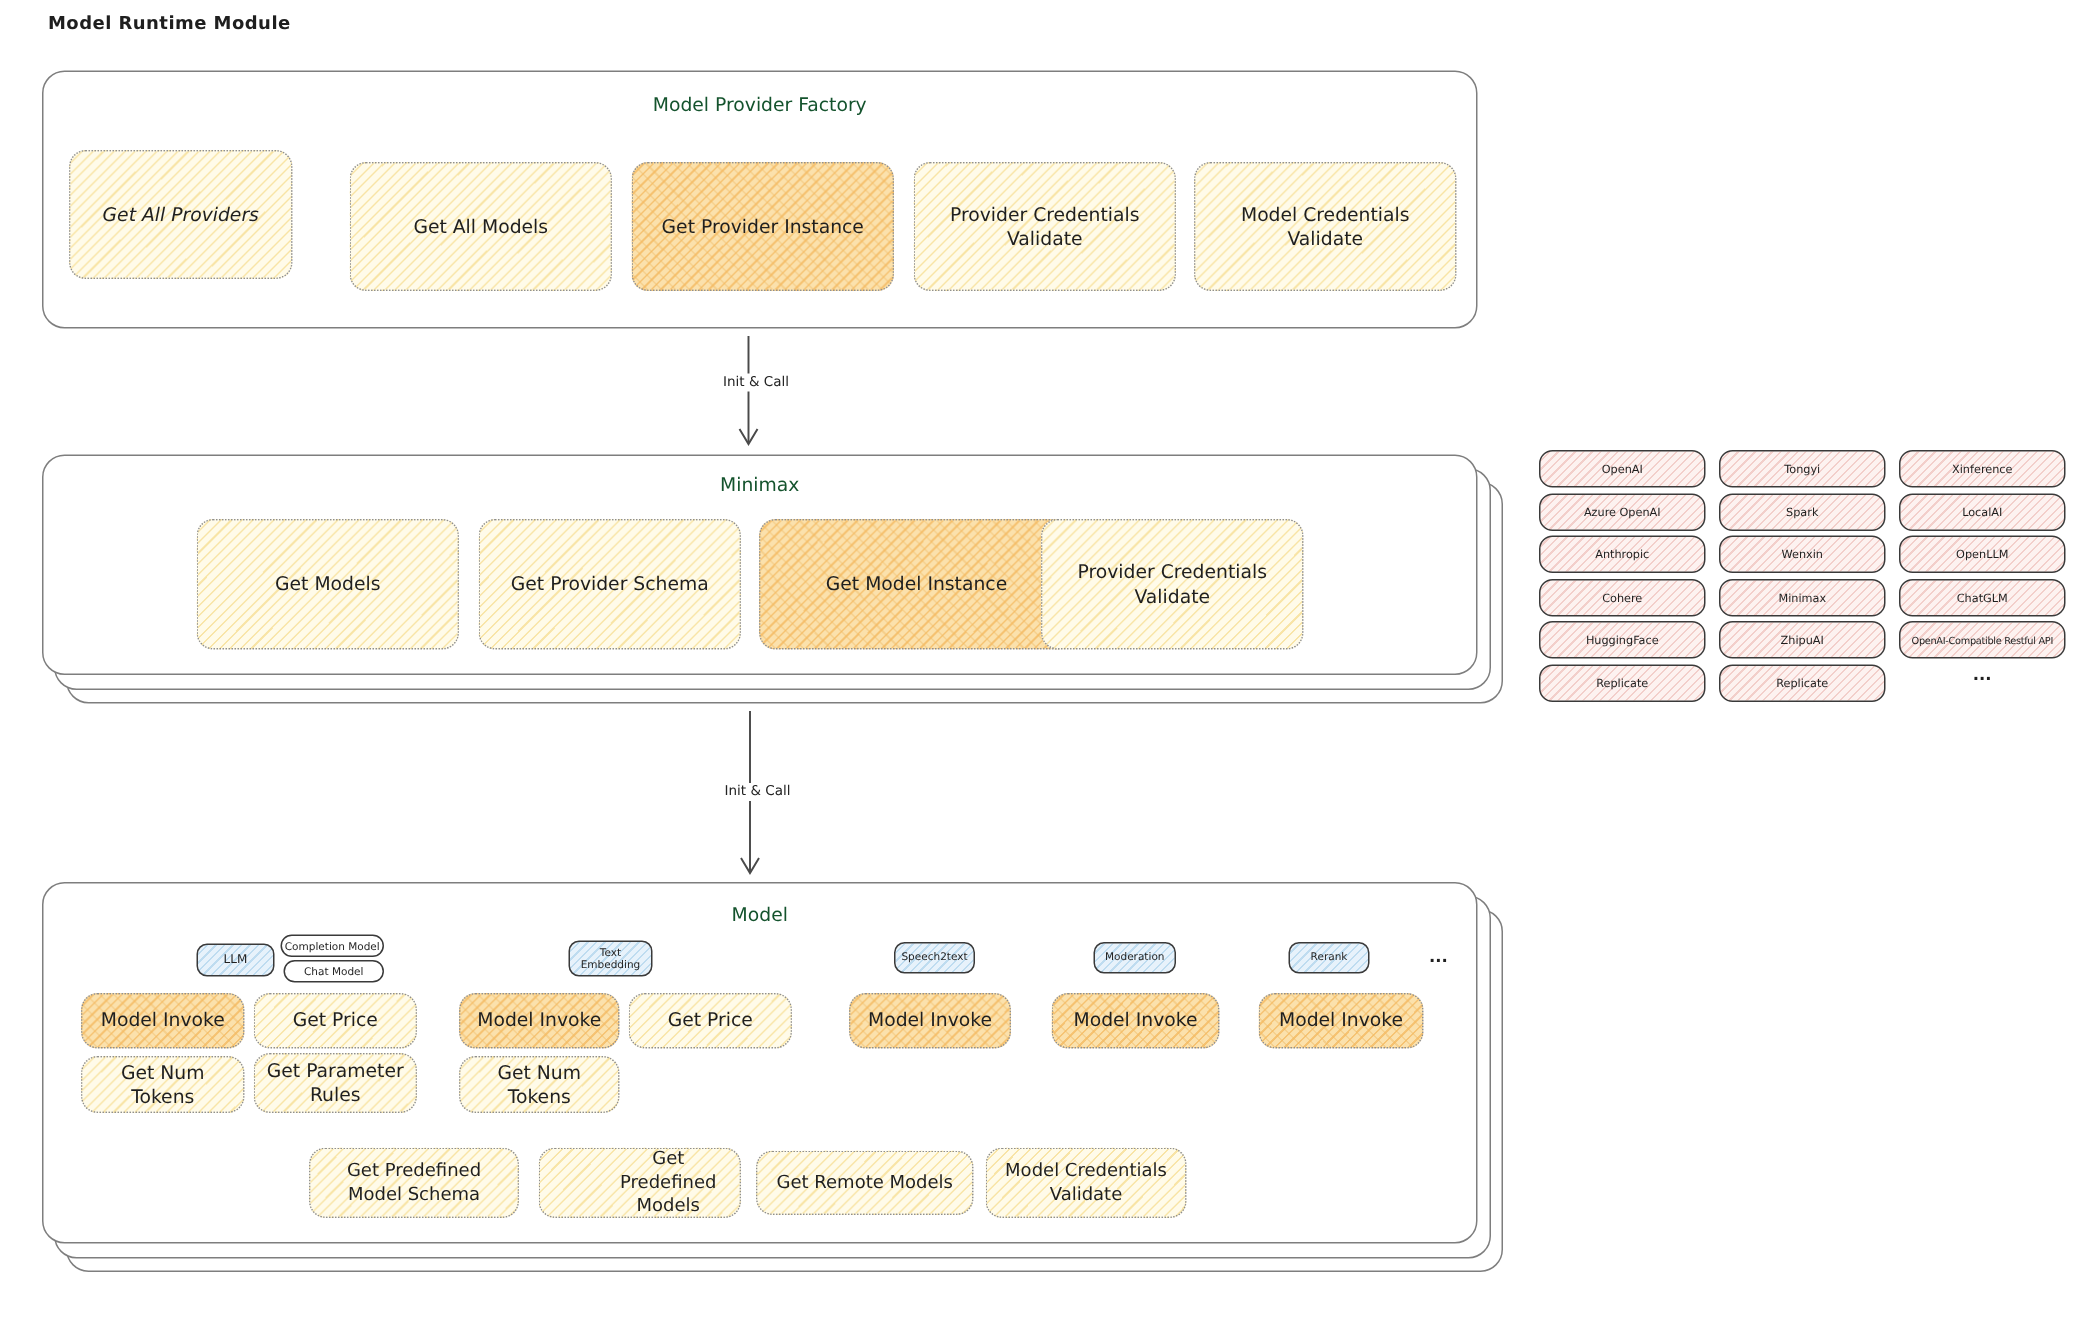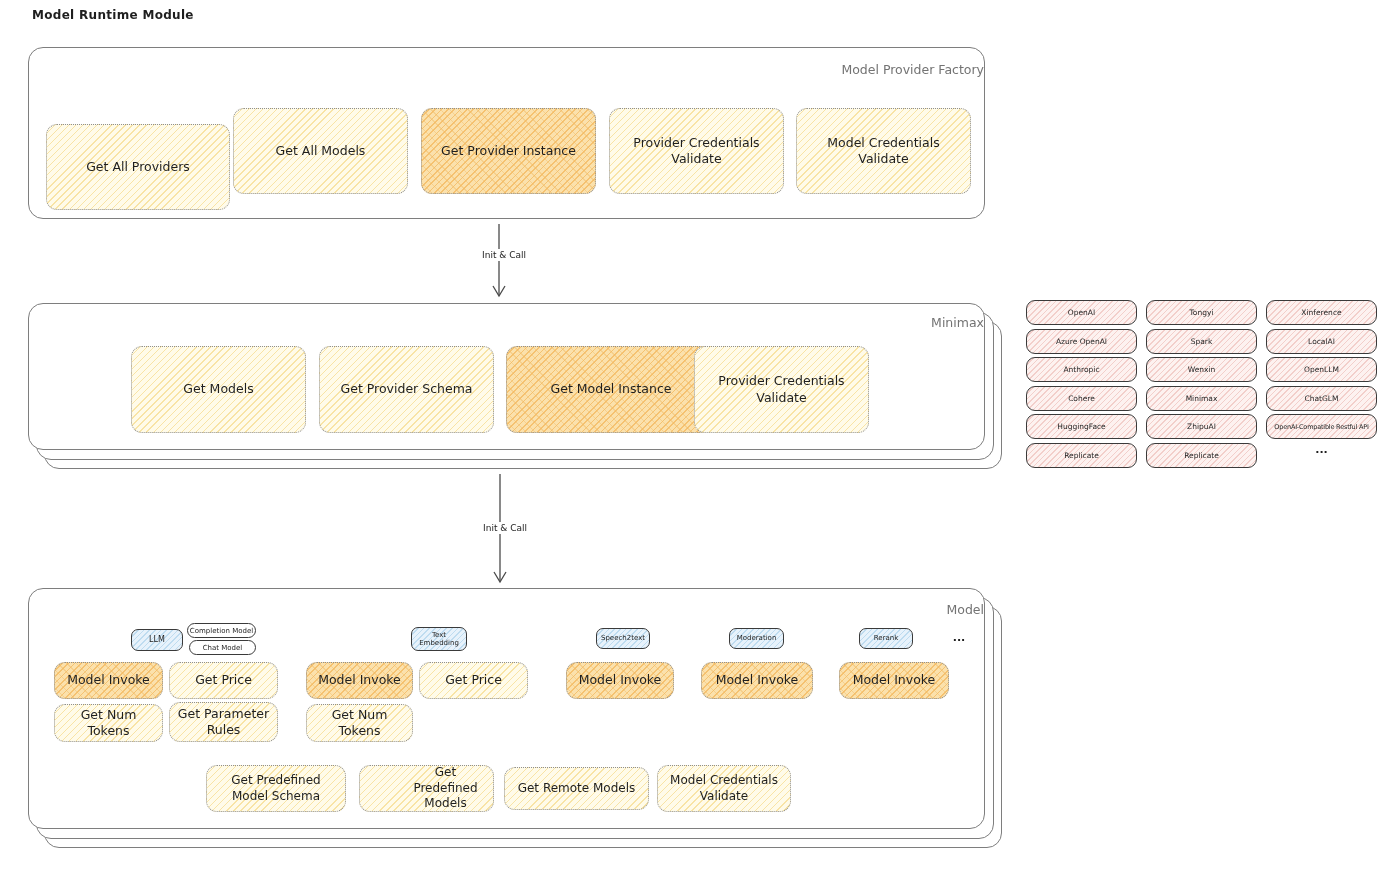--- a/index.html
+++ b/index.html
@@ -15,21 +15,21 @@
     position:absolute;background:#fff;border:1.5px solid #7e7e7e;border-radius:15px;
     box-sizing:border-box;
   }
   .stacked::before,.stacked::after{
     content:"";position:absolute;inset:-1.5px;border:1.5px solid #7e7e7e;
     border-radius:15px;background:#fff;
   }
   .stacked::before{transform:translate(8px,9px);z-index:-1;}
   .stacked::after{transform:translate(16px,18px);z-index:-2;}
   .container-title{
-    position:absolute;left:0;right:0;text-align:right;font-size:12.5px;color:#737373;
+    position:absolute;left:0;right:0;text-align:center;font-size:12.5px;color:#14532d;
   }
 
   
   .op{
     position:absolute;display:flex;align-items:center;justify-content:center;
     text-align:center;box-sizing:border-box;border:1.4px dotted #8f8f8f;
     border-radius:11px;font-size:12.5px;line-height:1.3;padding:2px 6px;
   }
   .yellow{
     background:
@@ -76,21 +76,21 @@
   }
   svg.arrow{position:absolute;z-index:4;}
 </style>
 </head>
 <body>
 
 <div class="abs page-title">Model Runtime Module</div>
 
 <div class="container" style="left:28px;top:47px;width:957px;height:172px;">
   <div class="container-title" style="top:14px;">Model Provider Factory</div>
-  <div class="op yellow" style="left:17px;top:76px;width:184px;height:86px;">Get All Providers</div>
+  <div class="op yellow" style="left:17px;top:52px;width:149px;height:86px;font-style:italic;">Get All Providers</div>
   <div class="op orange" style="left:392px;top:60px;width:175px;height:86px;">Get Provider Instance</div>
   <div class="op yellow" style="left:204px;top:60px;width:175px;height:86px;">Get All Models</div>
   <div class="op yellow" style="left:580px;top:60px;width:175px;height:86px;">Provider Credentials Validate</div>
   <div class="op yellow" style="left:767px;top:60px;width:175px;height:86px;">Model Credentials Validate</div>
 </div>
 
 <svg class="arrow" style="left:491px;top:224px;" width="16" height="74">
   <line x1="8" y1="0" x2="8" y2="71" stroke="#4a4a4a" stroke-width="1.3"></line>
   <polyline points="2,62 8,72 14,62" fill="none" stroke="#4a4a4a" stroke-width="1.3"></polyline>
 </svg>
@@ -132,21 +132,21 @@
   <polyline points="2,98 8,108 14,98" fill="none" stroke="#4a4a4a" stroke-width="1.3"></polyline>
 </svg>
 <div class="arrow-label" style="left:460px;top:522px;width:80px;">Init &amp; Call</div>
 
 <div class="container stacked" style="left:28px;top:588px;width:957px;height:241px;">
   <div class="container-title" style="top:13px;">Model</div>
 
   <div class="mtag" style="left:102px;top:40px;width:52px;height:22px;font-size:8px;">LLM</div>
   <div class="wtag" style="left:158px;top:34px;width:69px;height:15px;">Completion Model</div>
   <div class="wtag" style="left:160px;top:51px;width:67px;height:15px;">Chat Model</div>
-  <div class="mtag" style="left:350px;top:38px;width:56px;height:24px;padding:1px 4px;margin-left:32px;">Text Embedding</div>
+  <div class="mtag" style="left:350px;top:38px;width:56px;height:24px;padding:1px 4px;">Text Embedding</div>
   <div class="mtag" style="left:567px;top:39px;width:54px;height:21px;">Speech2text</div>
   <div class="mtag" style="left:700px;top:39px;width:55px;height:21px;">Moderation</div>
   <div class="mtag" style="left:830px;top:39px;width:54px;height:21px;">Rerank</div>
   <div class="ellipsis" style="left:918px;top:42px;width:24px;text-align:center;">...</div>
 
   <div class="op orange" style="left:25px;top:73px;width:109px;height:37px;">Model Invoke</div>
   <div class="op yellow" style="left:140px;top:73px;width:109px;height:37px;">Get Price</div>
   <div class="op orange" style="left:277px;top:73px;width:107px;height:37px;">Model Invoke</div>
   <div class="op yellow" style="left:390px;top:73px;width:109px;height:37px;">Get Price</div>
   <div class="op orange" style="left:537px;top:73px;width:108px;height:37px;">Model Invoke</div>

